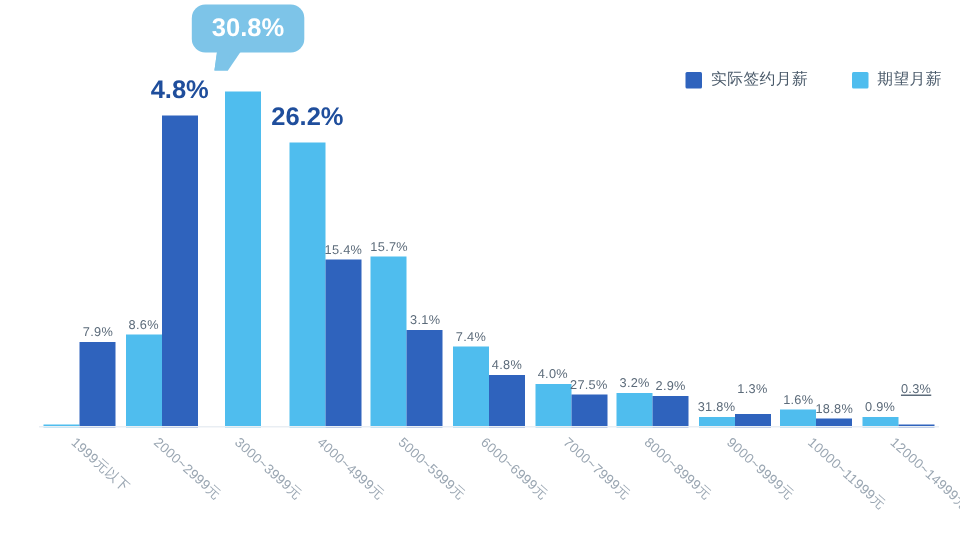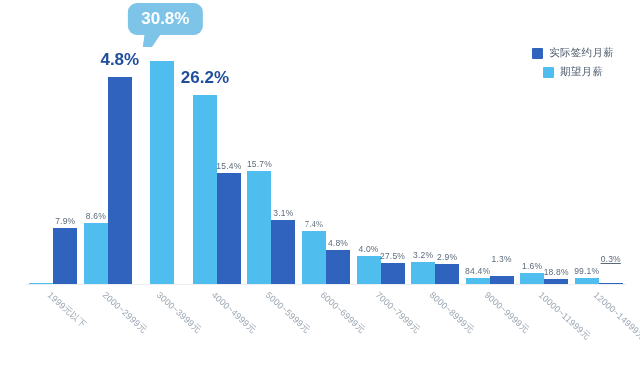--- a/index.html
+++ b/index.html
@@ -11,22 +11,22 @@
     position:relative;
   }
   #chart-root{
     position:absolute;inset:0;
     width:640px;height:370px;
   }
 
   
   .legend{
     position:absolute;
-    right:26px;top:46px;
-    display:flex;align-items:center;gap:5px;flex-direction:column;
+    right:12px;top:46px;
+    display:flex;align-items:center;gap:29px;
   }
   .legend-item{display:flex;align-items:center;gap:6px;}
   .legend-swatch{width:11px;height:11px;border-radius:1px;display:block;}
   .legend-label{
     font-size:10.5px;color:#4a5a6a;letter-spacing:.3px;white-space:nowrap;
   }
 
   
   .plot{
     position:absolute;
@@ -189,21 +189,21 @@
             <div class="val" style="bottom: 115.952px;">15.7%</div>
           </div>
           <div class="bar-wrap">
             <div class="bar dark" style="height: 64.5968px;"></div>
             <div class="val" style="bottom: 66.5968px;">3.1%</div>
           </div>
         </div>
         <div class="group">
           <div class="bar-wrap">
             <div class="bar light" style="height: 53.7097px;"></div>
-            <div class="val" style="bottom: 55.7097px; font-family: Liberation Serif, serif;">7.4%</div>
+            <div class="val" style="bottom: 55.7097px;">7.4%</div>
           </div>
           <div class="bar-wrap">
             <div class="bar dark" style="height: 34.8387px;"></div>
             <div class="val" style="bottom: 36.8387px;">4.8%</div>
           </div>
         </div>
         <div class="group">
           <div class="bar-wrap">
             <div class="bar light" style="height: 29.0323px;"></div>
             <div class="val" style="bottom: 31.0323px;">4.0%</div>
@@ -219,41 +219,41 @@
             <div class="val" style="bottom: 25.2258px;">3.2%</div>
           </div>
           <div class="bar-wrap">
             <div class="bar dark" style="height: 21.0484px;"></div>
             <div class="val" style="bottom: 23.0484px; text-align: center;">2.9%</div>
           </div>
         </div>
         <div class="group">
           <div class="bar-wrap">
             <div class="bar light" style="height: 7.25806px;"></div>
-            <div class="val" style="bottom: 9.25806px;">84.4%</div>
+            <div class="val" style="bottom: 9.25806px;">31.8%</div>
           </div>
           <div class="bar-wrap">
             <div class="bar dark" style="height: 9.43548px;"></div>
             <div class="val" style="bottom: 21px;">1.3%</div>
           </div>
         </div>
         <div class="group">
           <div class="bar-wrap">
             <div class="bar light" style="height: 11.6129px;"></div>
             <div class="val" style="bottom: 13.6129px;">1.6%</div>
           </div>
           <div class="bar-wrap">
             <div class="bar dark" style="height: 5.80645px;"></div>
             <div class="val" style="bottom: 7.80645px;">18.8%</div>
           </div>
         </div>
         <div class="group">
           <div class="bar-wrap">
             <div class="bar light" style="height: 6.53226px;"></div>
-            <div class="val" style="bottom: 8.53226px;">99.1%</div>
+            <div class="val" style="bottom: 8.53226px;">0.9%</div>
           </div>
           <div class="bar-wrap">
             <div class="bar dark" style="height: 2.17742px;"></div>
             <div class="val" style="bottom: 21px; text-decoration: underline;">0.3%</div>
           </div>
         </div>
       </div>
     <div class="baseline"></div>
   </div>
 

